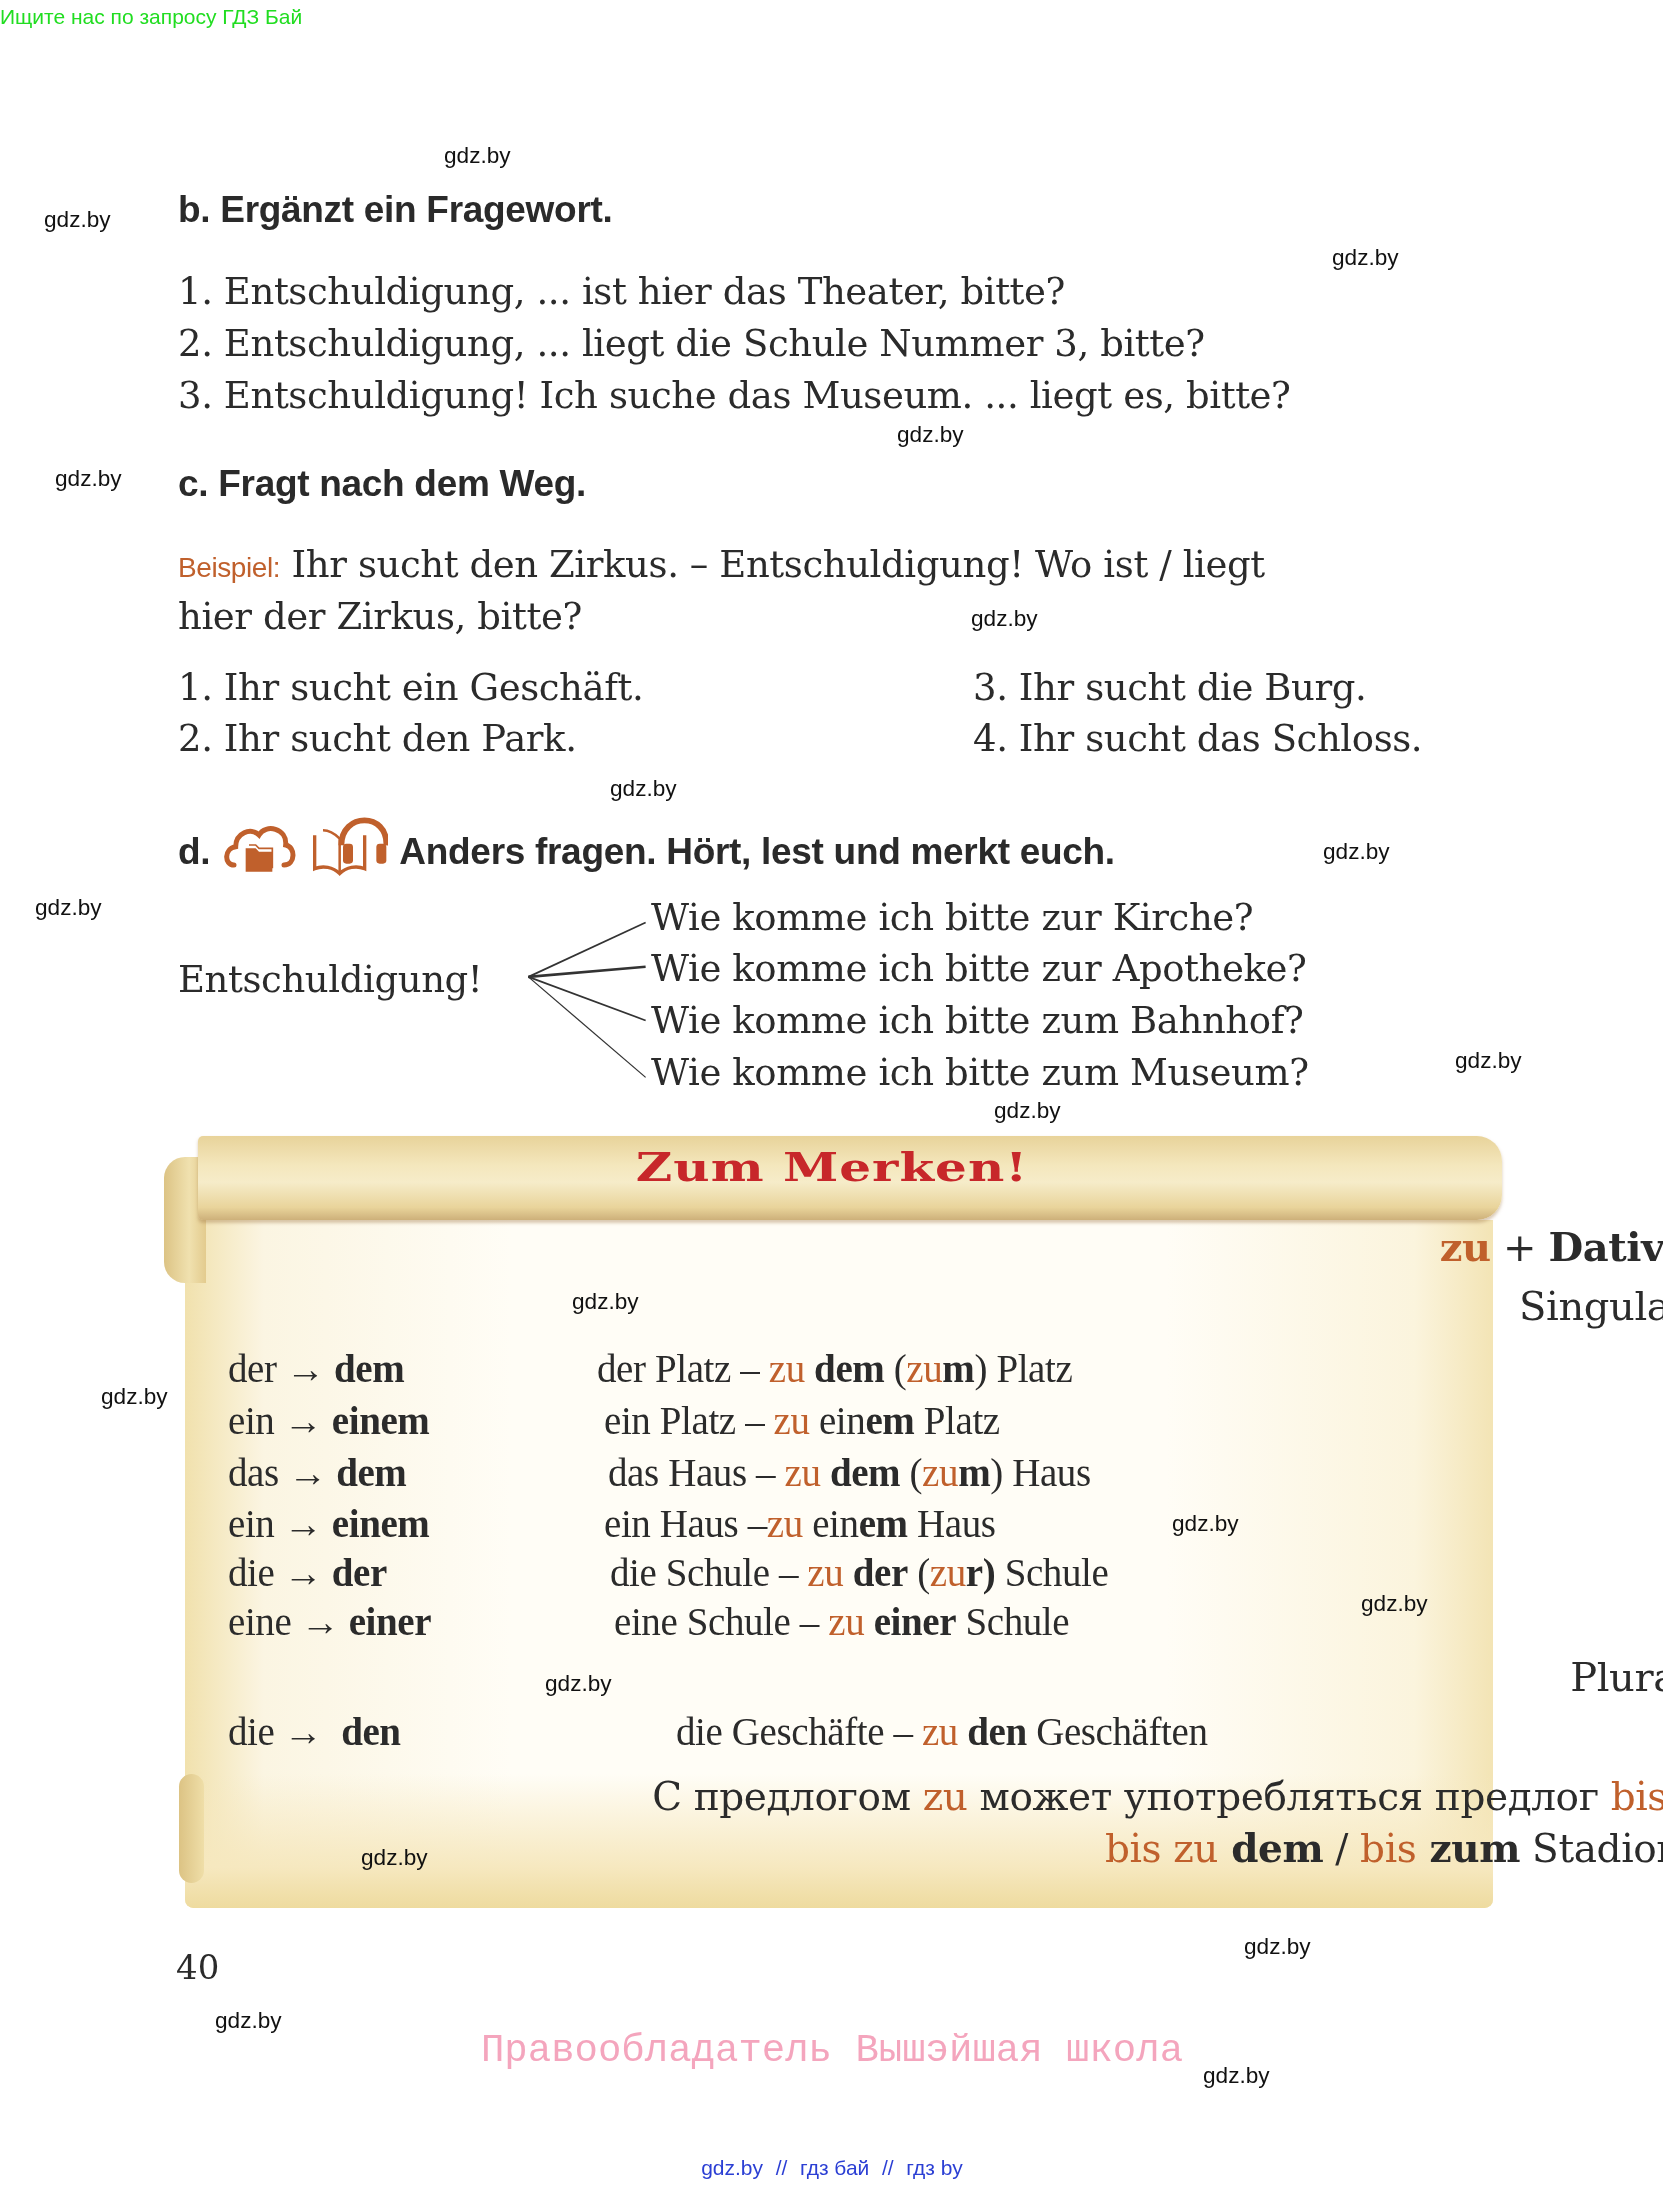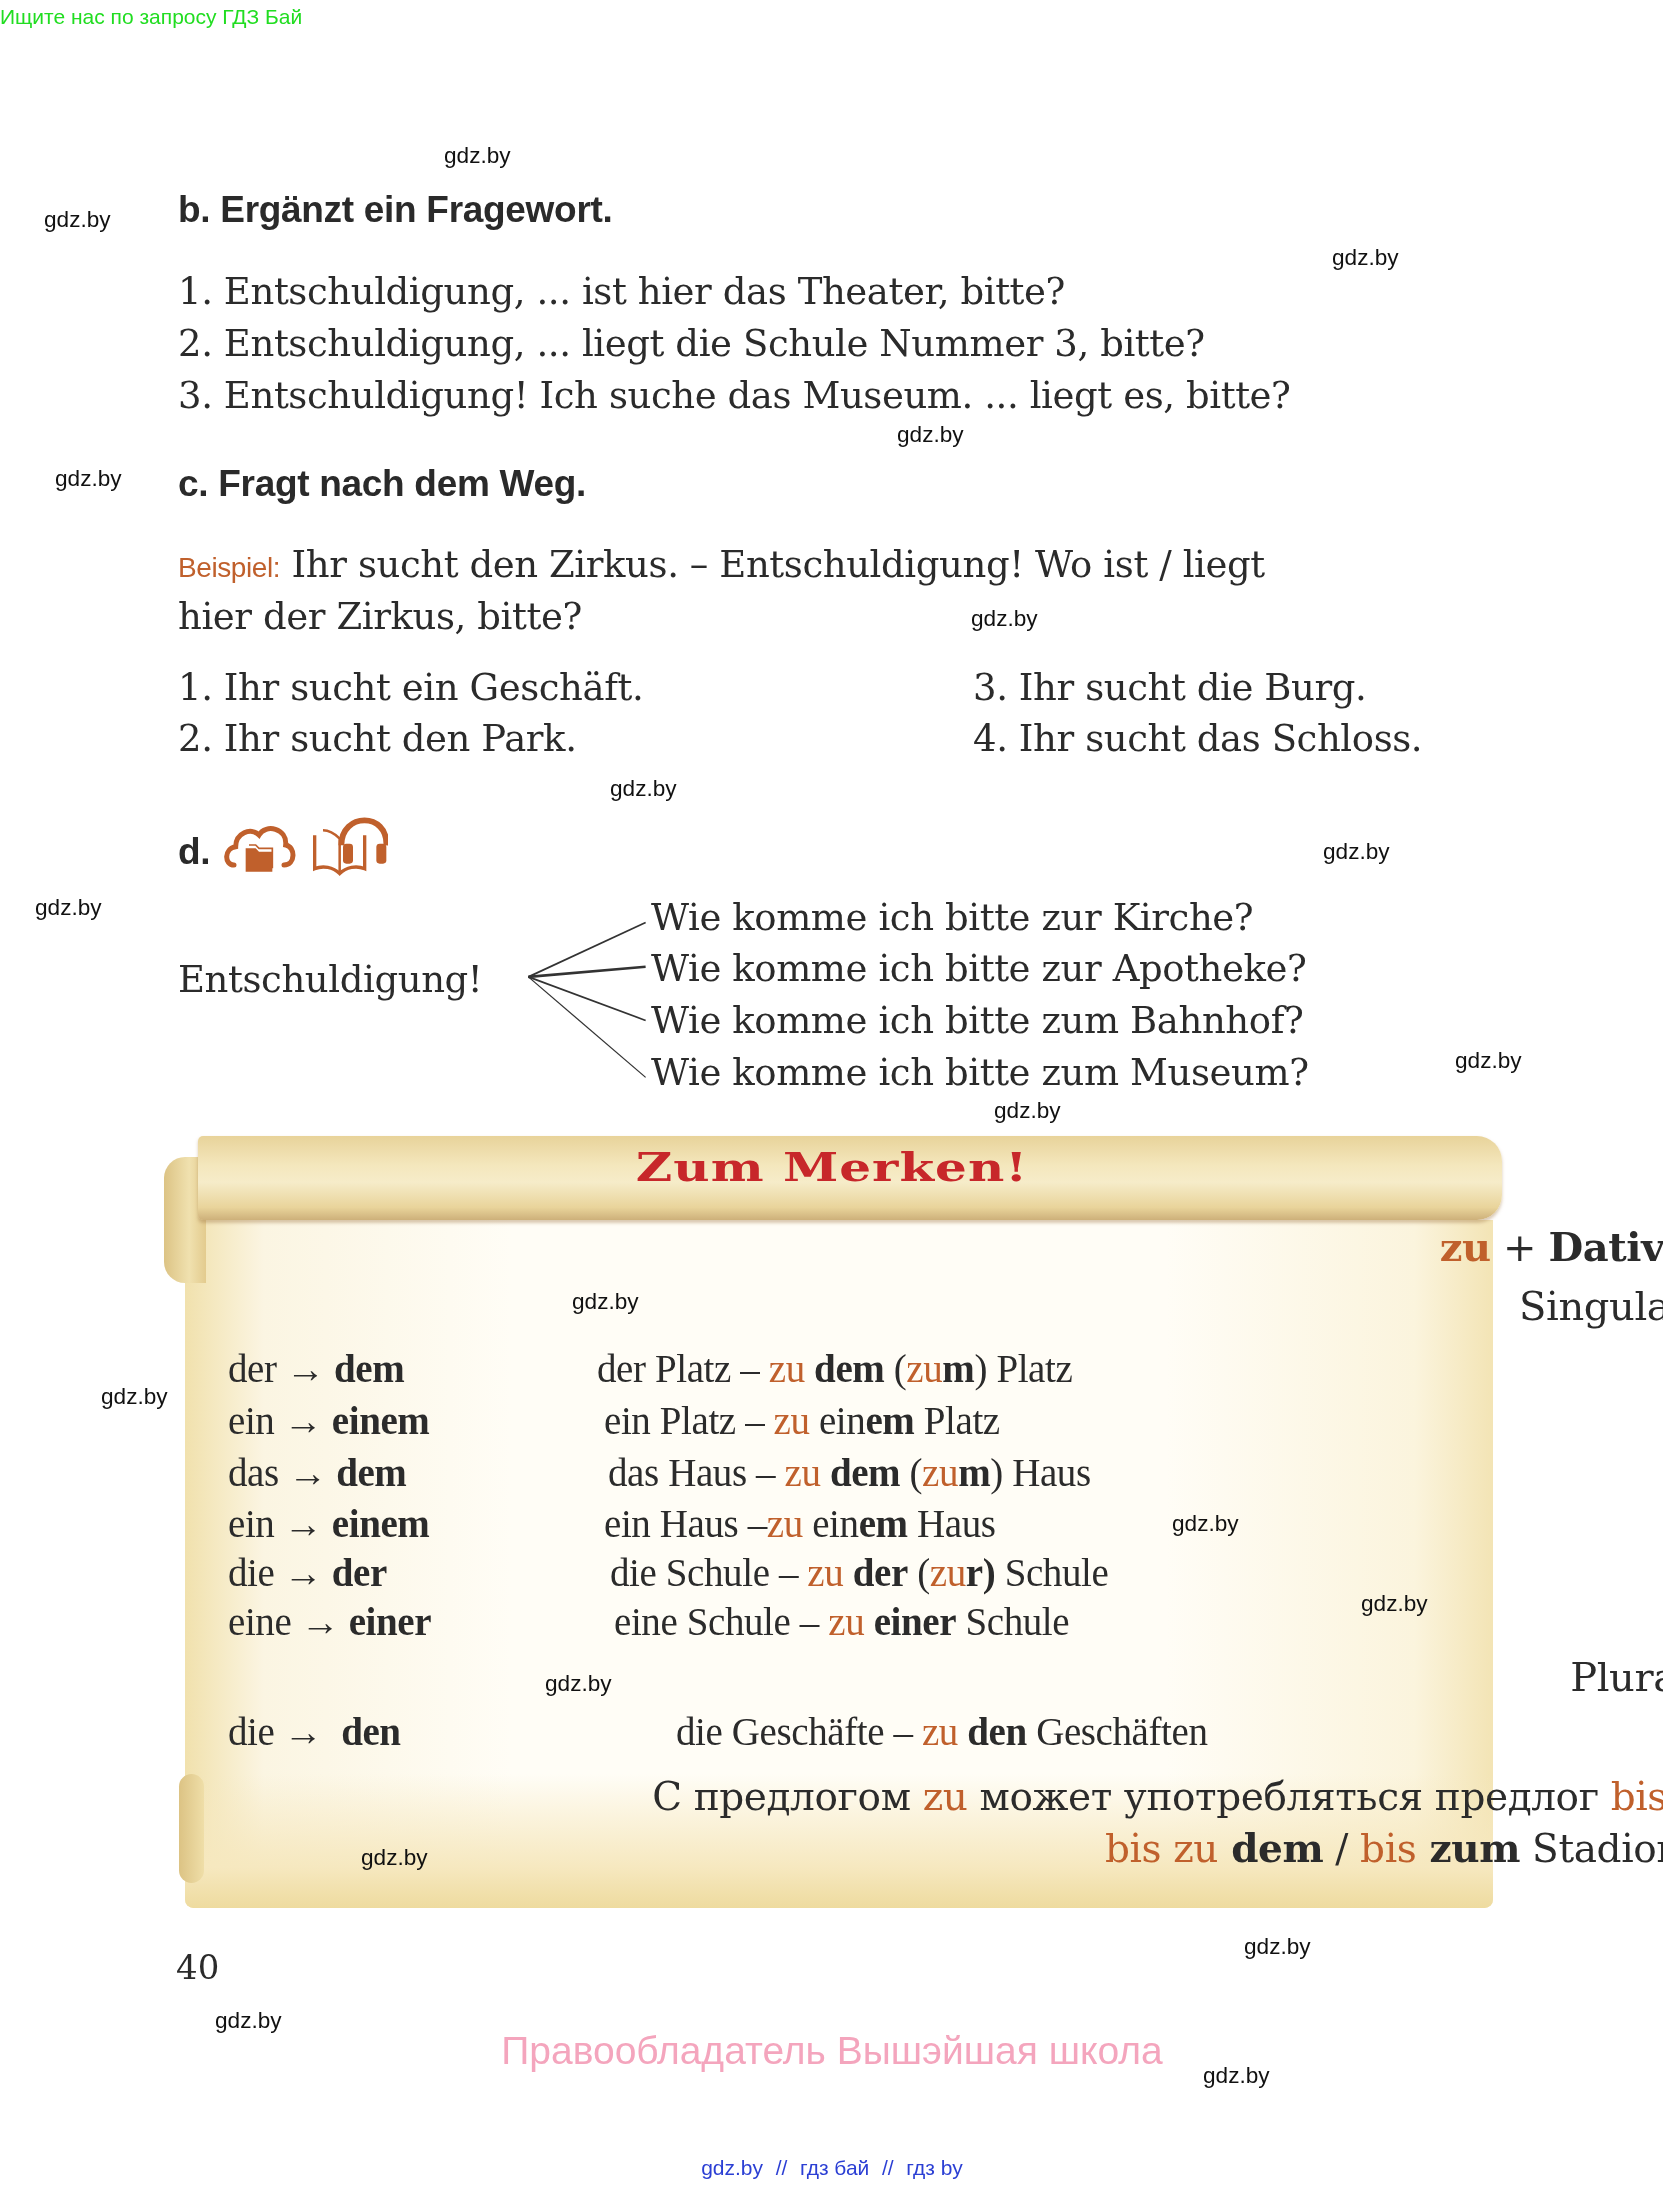--- a/index.html
+++ b/index.html
@@ -54,21 +54,21 @@
   .merken-title {
     left: 0; width: 1664px; top: 1143px; text-align: center;
     font-family: "DejaVu Serif", serif; font-weight: bold; font-size: 40px;
     color: #c7272a; letter-spacing: 0.8px; transform: scaleX(1.25); transform-origin: 832px 0;
   }
   .center-line { left: 0; width: 1664px; text-align: right; }
   .rule-row { font-size: 39px; font-family: Liberation Serif, serif; }
   .page-num { left: 176px; top: 1947px; font-size: 34px; font-family: "DejaVu Serif", serif; color: #2b2b2b; }
   .rights {
     left: 0; width: 1664px; text-align: center; top: 2029px;
-    font-family: Liberation Sans, sans-serif; font-size: 39px; color: #f4a5bd;
+    font-family: Liberation Mono, monospace; font-size: 39px; color: #f4a5bd;
   }
   .footer-links {
     left: 0; width: 1664px; text-align: center; top: 2156px;
     font-family: "Liberation Sans", sans-serif; font-size: 21px; color: #2b3fd4;
   }
   .footer-links span { margin: 0 3.4px; }
 </style>
 </head>
 <body>
 
@@ -112,20 +112,21 @@
   </span>
   <span class="icon-wrap">
     <svg width="80" height="64" viewBox="0 0 96 76">
       <path d="M8 24 v40 c10 -4 22 -2 30 6 c8 -8 20 -10 30 -6 v-40" fill="none" stroke="#c0602c" stroke-width="4"></path>
       <path d="M18 18 c8 0 14 4 20 10 v40" fill="none" stroke="#c0602c" stroke-width="3"></path>
       <path d="M40 36 c0 -40 56 -40 54 0" fill="none" stroke="#c0602c" stroke-width="7"></path>
       <rect x="42" y="34" width="12" height="24" rx="4" fill="#c0602c"></rect>
       <rect x="82" y="34" width="12" height="24" rx="4" fill="#c0602c"></rect>
     </svg>
   </span>
+  <span>Anders fragen. Hört, lest und merkt euch.</span>
 </div>
 
 <div class="abs line" style="left:178px;top:958px">Entschuldigung!</div>
 <svg class="abs" style="left:520px;top:918px" width="134" height="168" viewBox="0 0 160 200">
   <line x1="10" y1="70" x2="150" y2="5" stroke="#333" stroke-width="2"></line>
   <line x1="10" y1="70" x2="150" y2="58" stroke="#333" stroke-width="3"></line>
   <line x1="10" y1="70" x2="150" y2="122" stroke="#333" stroke-width="2"></line>
   <line x1="10" y1="70" x2="150" y2="190" stroke="#333" stroke-width="1.5"></line>
 </svg>
 <div class="abs line" style="left:651px;top:896px">Wie komme ich bitte zur Kirche?</div>

